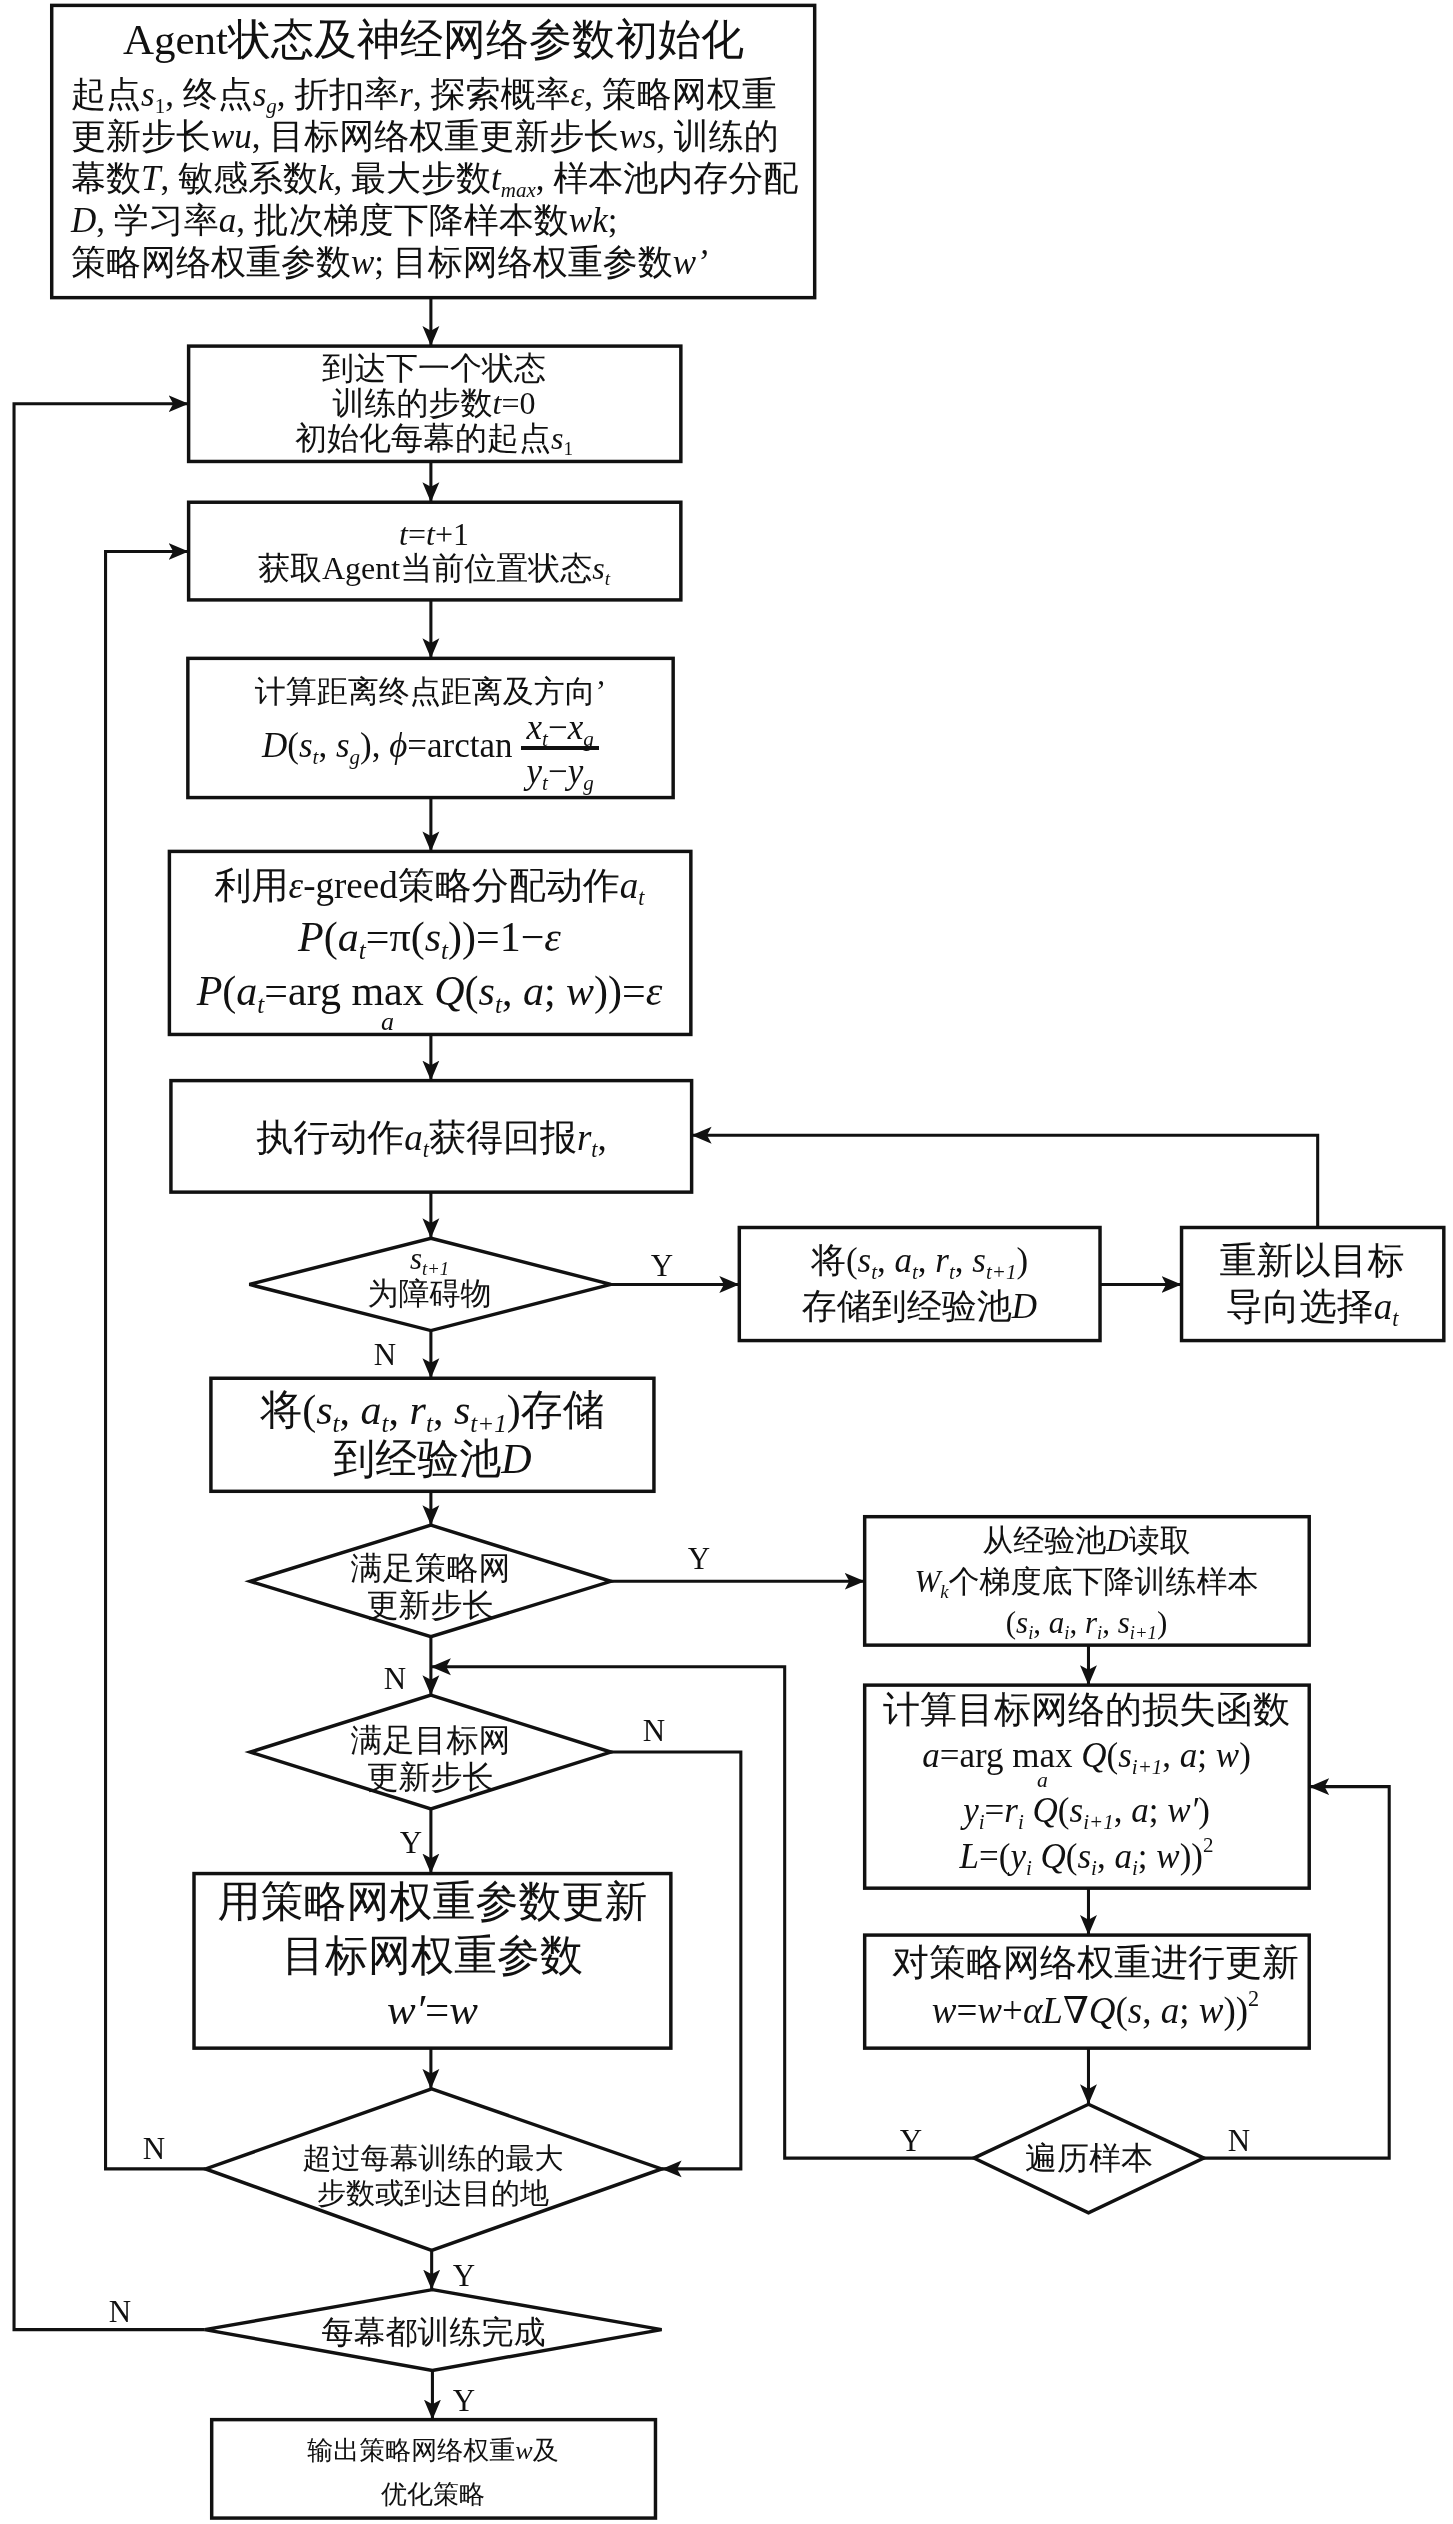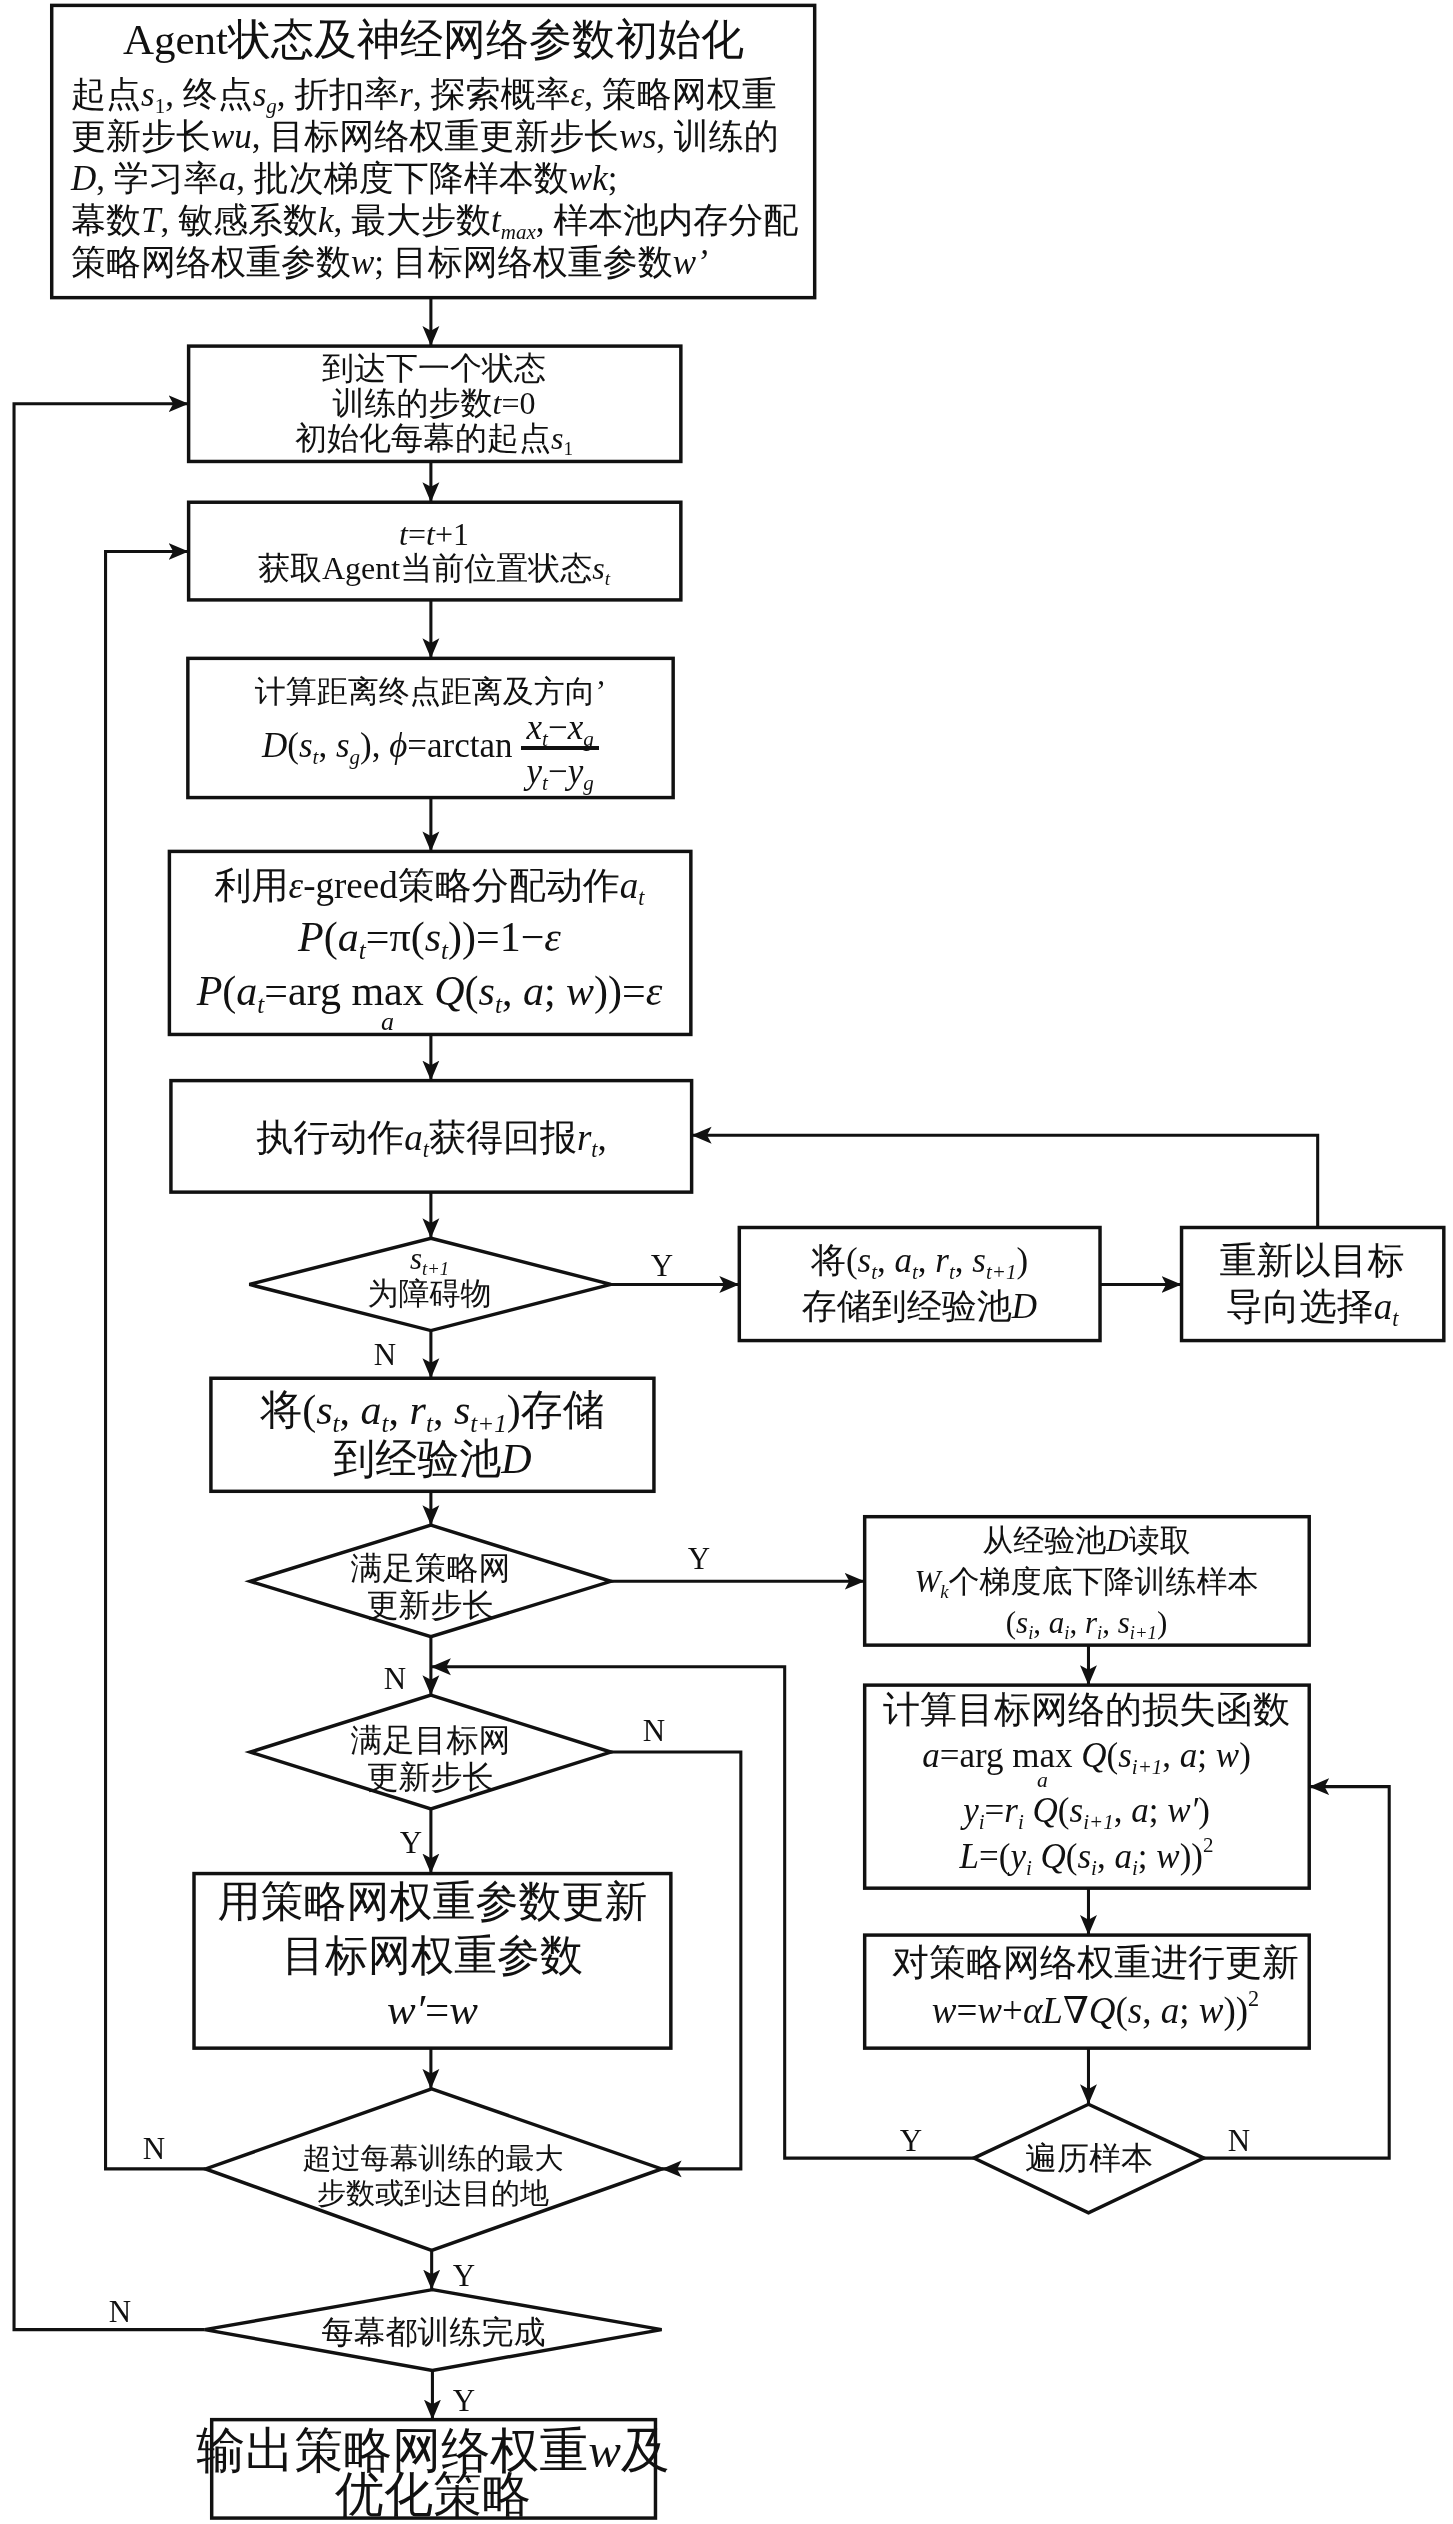--- a/index.html
+++ b/index.html
@@ -93,22 +93,22 @@
     <path class="conn" marker-end="url(#ah)" d="M1415,2663 V2736"></path>
     <path class="conn" marker-end="url(#ah)" d="M1565,2806 H1806 V2323 H1702"></path>
   </svg>
 
   <div class="tx" style="left:52px;top:15.4px;width:763px;height:49px;font-size:43px;line-height:49px;">
     <div class="ln">Agent状态及神经网络参数初始化</div>
   </div>
   <div class="tx left" style="left:71px;top:74px;width:738px;height:211px;font-size:35px;line-height:42px;">
     <div class="ln"><span class="t">起点</span><span class="m"><span class="v">s</span><sub>1</sub></span><span class="t">, 终点</span><span class="m"><span class="v">s</span><sub class="v">g</sub></span><span class="t">, 折扣率</span><span class="m"><span class="v">r</span></span><span class="t">, 探索概率</span><span class="m"><span class="v">ε</span></span><span class="t">, 策略网权重</span></div>
     <div class="ln"><span class="t">更新步长</span><span class="m"><span class="v">wu</span></span><span class="t">, 目标网络权重更新步长</span><span class="m"><span class="v">ws</span></span><span class="t">, 训练的</span></div>
+    <div class="ln"><span class="t">幕数</span><span class="m"><span class="v">T</span></span><span class="t">, 敏感系数</span><span class="m"><span class="v">k</span></span><span class="t">, 最大步数</span><span class="m"><span class="v">t</span><sub class="v">max</sub></span><span class="t">, 样本池内存分配</span></div>
     <div class="ln"><span class="m"><span class="v">D</span></span><span class="t">, 学习率</span><span class="m"><span class="v">a</span></span><span class="t">, 批次梯度下降样本数</span><span class="m"><span class="v">wk</span></span><span class="t">;</span></div>
-    <div class="ln"><span class="t">幕数</span><span class="m"><span class="v">T</span></span><span class="t">, 敏感系数</span><span class="m"><span class="v">k</span></span><span class="t">, 最大步数</span><span class="m"><span class="v">t</span><sub class="v">max</sub></span><span class="t">, 样本池内存分配</span></div>
     <div class="ln"><span class="t">策略网络权重参数</span><span class="m"><span class="v">w</span></span><span class="t">; 目标网络权重参数</span><span class="m"><span class="v">w’</span></span></div>
   </div>
 
   <div class="tx" style="left:188px;top:346px;width:492px;height:115px;font-size:32px;line-height:35px;">
     <div class="ln">到达下一个状态</div>
     <div class="ln"><span class="t">训练的步数</span><span class="m"><span class="v">t</span></span><span class="t">=0</span></div>
     <div class="ln"><span class="t">初始化每幕的起点</span><span class="m"><span class="v">s</span><sub>1</sub></span></div>
   </div>
 
   <div class="tx" style="left:188px;top:502px;width:492px;height:98px;font-size:32px;line-height:34px;">
@@ -195,21 +195,21 @@
 
   <div class="tx" style="left:205px;top:2089px;width:456px;height:162px;padding-top:11.5px;font-size:29px;line-height:35px;font-family:Liberation Serif, serif;">
     <div class="ln">超过每幕训练的最大</div>
     <div class="ln">步数或到达目的地</div>
   </div>
 
   <div class="tx" style="left:205px;top:2290px;width:457px;height:81px;padding-top:4.6px;font-size:32px;line-height:37px;">
     <div class="ln">每幕都训练完成</div>
   </div>
 
-  <div class="tx" style="left:211px;top:2420px;width:444px;height:98px;padding-top:7px;font-size:49px;line-height:44px;">
+  <div class="tx" style="left:211px;top:2420px;width:444px;height:98px;padding-top:7px;font-size:26px;line-height:44px;">
     <div class="ln"><span class="t">输出策略网络权重</span><span class="m"><span class="v">w</span></span><span class="t">及</span></div>
     <div class="ln">优化策略</div>
   </div>
 
   <div class="edge" style="left:662px;top:1265px;">Y</div>
   <div class="edge" style="left:385px;top:1354px;">N</div>
   <div class="edge" style="left:699px;top:1558px;">Y</div>
   <div class="edge" style="left:395px;top:1678px;">N</div>
   <div class="edge" style="left:654px;top:1730px;">N</div>
   <div class="edge" style="left:411px;top:1842px;">Y</div>

